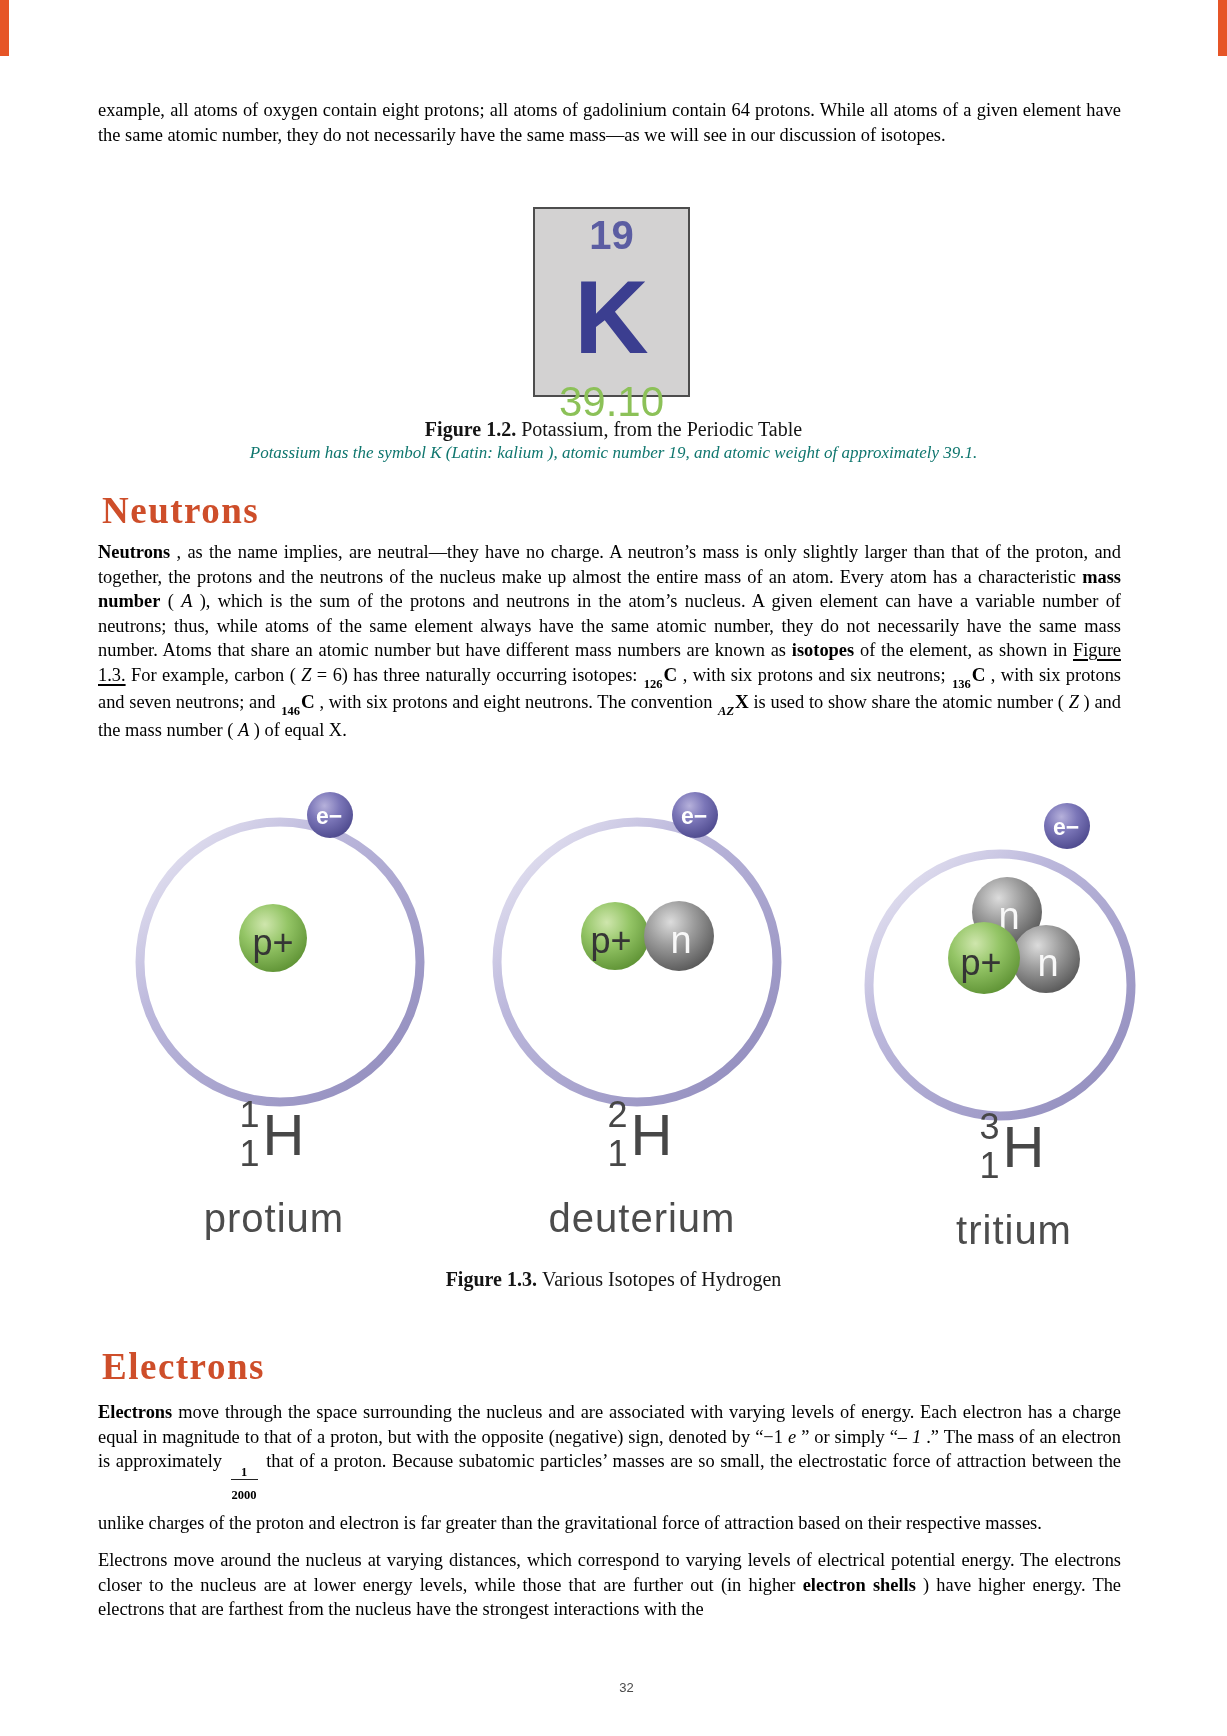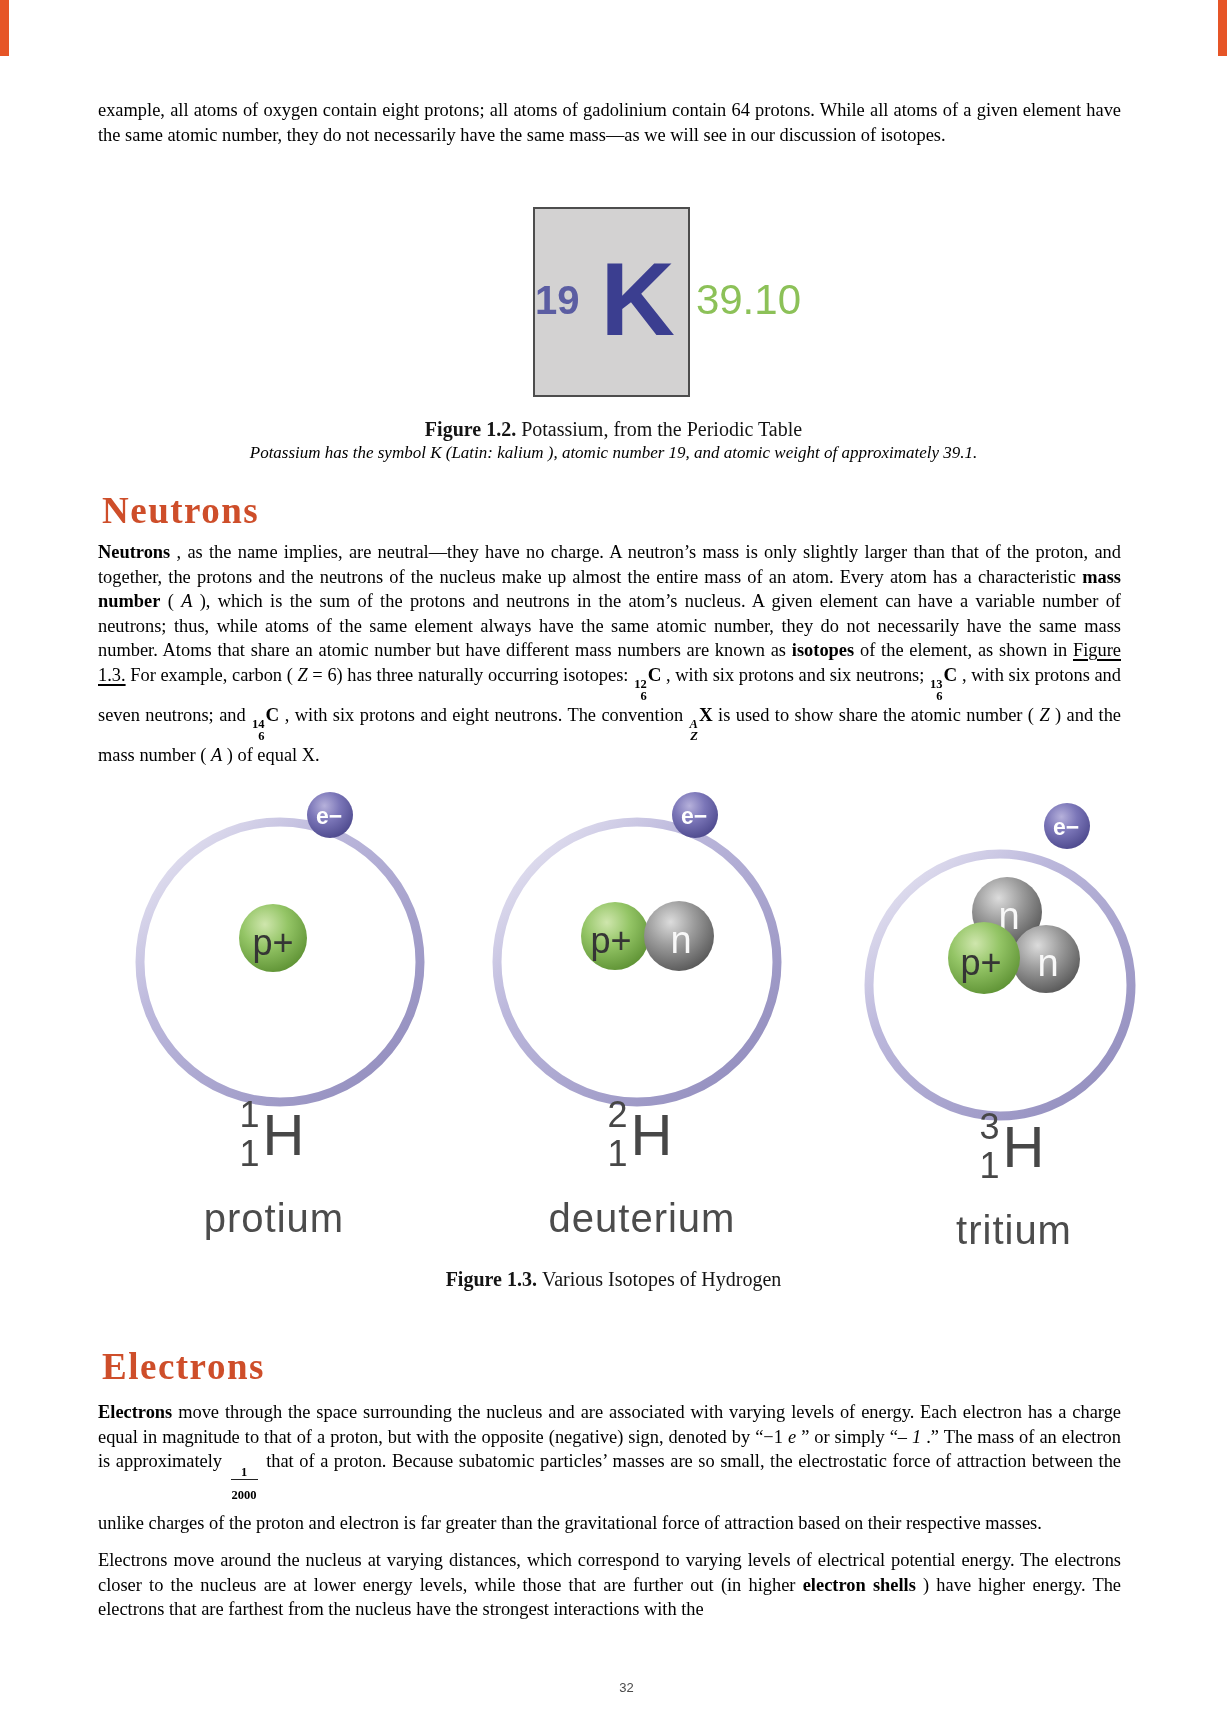--- a/index.html
+++ b/index.html
@@ -8,38 +8,38 @@
   .corner-bar{position:absolute;top:0;width:9px;height:56px;background:#e65527;}
   .corner-bar.left{left:0;} .corner-bar.right{right:0;}
 
   .para{position:absolute;left:98px;width:1023px;font-size:18.4px;line-height:24.5px;
         text-align:justify;color:#000000;}
   .heading{position:absolute;left:102px;font-weight:bold;font-size:37px;line-height:1;
         color:#ce4e2a;letter-spacing:1.5px;font-family:"Liberation Serif",serif;}
 
   
   .tile{position:absolute;left:533px;top:207px;width:157px;height:190px;box-sizing:border-box;
-        background:#d3d2d2;border:2px solid #4d4d4d;display:flex;flex-direction:row;
+        background:#d3d2d2;border:2px solid #4d4d4d;display:flex;flex-direction:column;
         align-items:center;justify-content:space-between;padding:6px 0 10px 0;
         font-family:"Liberation Sans",sans-serif;gap:21px;}
   .tile .anum{font-size:40px;line-height:1;color:#5b5da2;font-weight:600;}
   .tile .sym{font-size:103px;line-height:0.82;color:#3b3e90;font-weight:bold;}
   .tile .awt{font-size:42px;line-height:1;color:#8cc158;}
 
   .caption{position:absolute;left:0;width:1227px;text-align:center;font-size:20px;
         line-height:1.35;color:#141414;}
   .caption .cap-label{font-weight:bold;}
   .caption .cap-text{margin-left:5px;}
   .caption-sub{position:absolute;left:0;width:1227px;text-align:center;font-style:italic;
-        font-size:17px;line-height:1.35;color:#000000;}
+        font-size:17px;line-height:1.35;color:#0f766e;}
 
   .ulink{text-decoration:underline;text-decoration-thickness:2px;text-underline-offset:3px;cursor:pointer;}
 
   
-  .nuc{display:inline-flex;flex-direction:column;align-items:flex-end;font-weight:bold;
+  .nuc{display:inline-flex;flex-direction:row;align-items:flex-end;font-weight:bold;
        font-size:12.5px;line-height:1.0;vertical-align:-7px;margin:0 1px 0 1px;}
   .nuc.it{font-style:italic;}
   .nucsym{font-weight:bold;font-size:19px;}
 
   
   .frac{display:inline-flex;flex-direction:column;align-items:center;font-weight:bold;
         font-size:12.5px;line-height:1.15;vertical-align:-9px;margin:0 3px;}
   .frac .den{border-top:1.6px solid #222;padding:8px 1px;}
 
   

